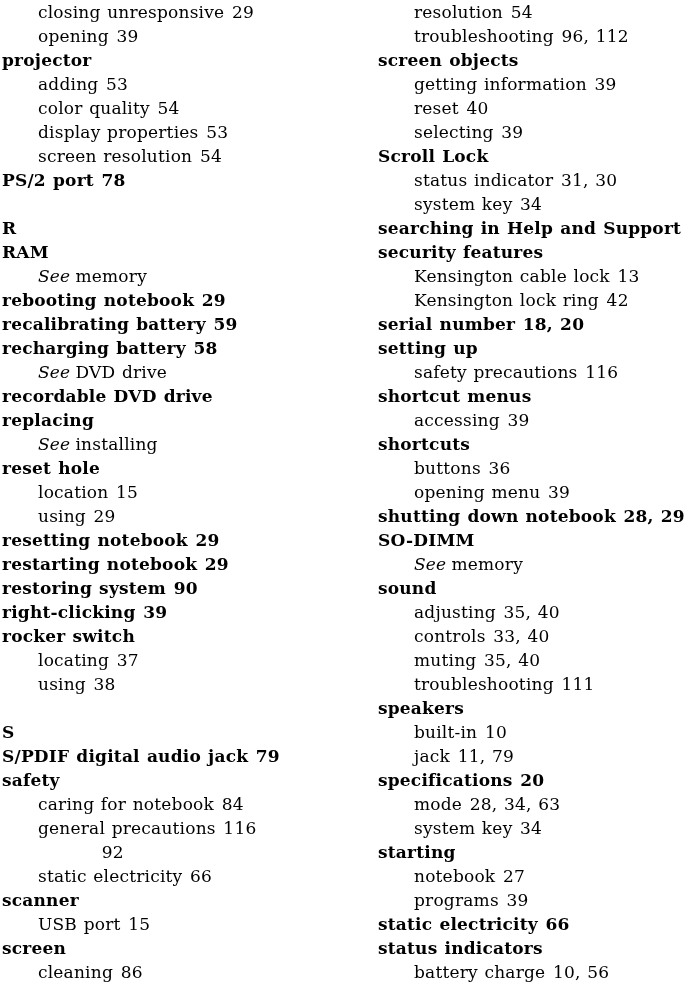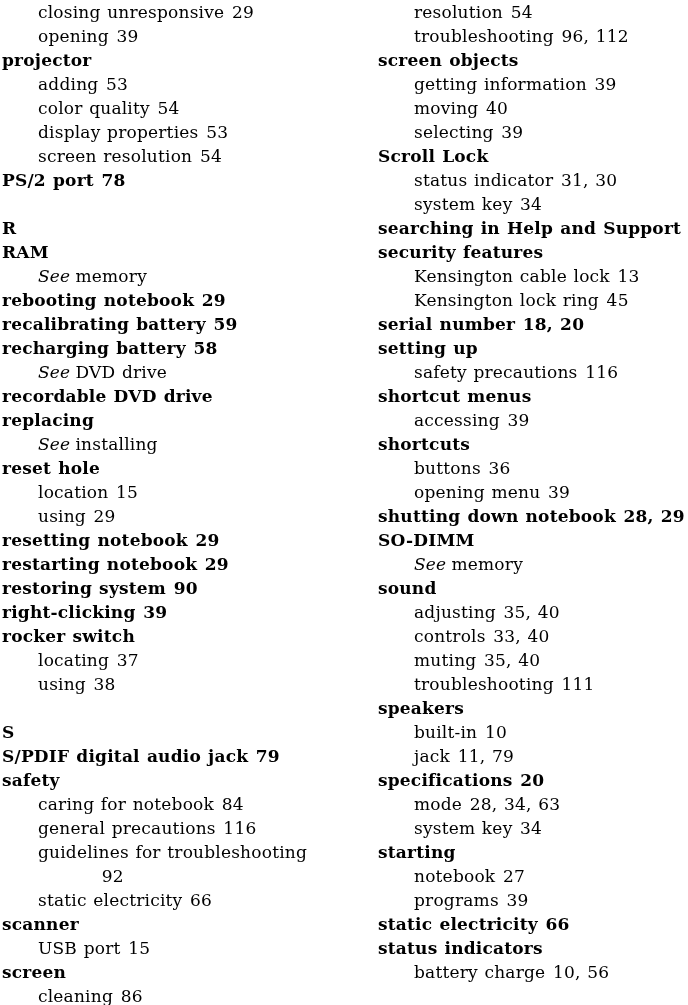--- a/index.html
+++ b/index.html
@@ -82,42 +82,41 @@
       <div class="entry level-0"><span class="text">right-clicking</span><span class="pages">39</span></div>
       <div class="entry level-0"><span class="text">rocker switch</span></div>
       <div class="entry level-1"><span class="text">locating</span><span class="pages">37</span></div>
       <div class="entry level-1"><span class="text">using</span><span class="pages">38</span></div>
       <div class="spacer"></div>
       <div class="entry level-0 heading"><span class="text">S</span></div>
       <div class="entry level-0"><span class="text">S/PDIF digital audio jack</span><span class="pages">79</span></div>
       <div class="entry level-0"><span class="text">safety</span></div>
       <div class="entry level-1"><span class="text">caring for notebook</span><span class="pages">84</span></div>
       <div class="entry level-1"><span class="text">general precautions</span><span class="pages">116</span></div>
-      <div class="entry level-1"><span class="text">guidelines for troubleshooting</span></div>
       <div class="entry level-2"><span class="text"></span><span class="pages">92</span></div>
       <div class="entry level-1"><span class="text">static electricity</span><span class="pages">66</span></div>
       <div class="entry level-0"><span class="text">scanner</span></div>
       <div class="entry level-1"><span class="text">USB port</span><span class="pages">15</span></div>
       <div class="entry level-0"><span class="text">screen</span></div>
       <div class="entry level-1"><span class="text">cleaning</span><span class="pages">86</span></div>
     </div>
   <div class="column column-right">
       <div class="entry level-1"><span class="text">resolution</span><span class="pages">54</span></div>
       <div class="entry level-1"><span class="text">troubleshooting</span><span class="pages">96, 112</span></div>
       <div class="entry level-0"><span class="text">screen objects</span></div>
       <div class="entry level-1"><span class="text">getting information</span><span class="pages">39</span></div>
-      <div class="entry level-1"><span class="text">moving</span><span class="pages">40</span></div>
+      <div class="entry level-1"><span class="text">reset</span><span class="pages">40</span></div>
       <div class="entry level-1"><span class="text">selecting</span><span class="pages">39</span></div>
       <div class="entry level-0"><span class="text">Scroll Lock</span></div>
       <div class="entry level-1"><span class="text">status indicator</span><span class="pages">31, 30</span></div>
       <div class="entry level-1"><span class="text">system key</span><span class="pages">34</span></div>
       <div class="entry level-0"><span class="text">searching in Help and Support</span><span class="pages">6</span></div>
       <div class="entry level-0"><span class="text">security features</span></div>
       <div class="entry level-1"><span class="text">Kensington cable lock</span><span class="pages">13</span></div>
-      <div class="entry level-1"><span class="text">Kensington lock ring</span><span class="pages">45</span></div>
+      <div class="entry level-1"><span class="text">Kensington lock ring</span><span class="pages">42</span></div>
       <div class="entry level-0"><span class="text">serial number</span><span class="pages">18, 20</span></div>
       <div class="entry level-0"><span class="text">setting up</span></div>
       <div class="entry level-1"><span class="text">safety precautions</span><span class="pages">116</span></div>
       <div class="entry level-0"><span class="text">shortcut menus</span></div>
       <div class="entry level-1"><span class="text">accessing</span><span class="pages">39</span></div>
       <div class="entry level-0"><span class="text">shortcuts</span></div>
       <div class="entry level-1"><span class="text">buttons</span><span class="pages">36</span></div>
       <div class="entry level-1"><span class="text">opening menu</span><span class="pages">39</span></div>
       <div class="entry level-0"><span class="text">shutting down notebook</span><span class="pages">28, 29</span></div>
       <div class="entry level-0"><span class="text">SO-DIMM</span></div>

